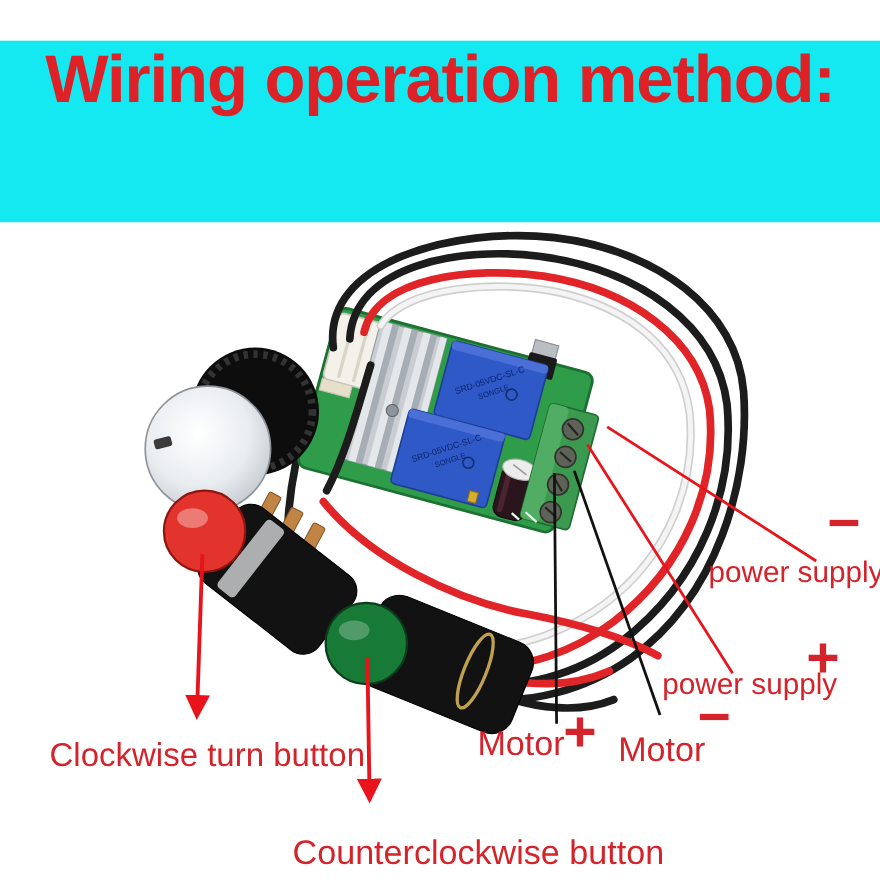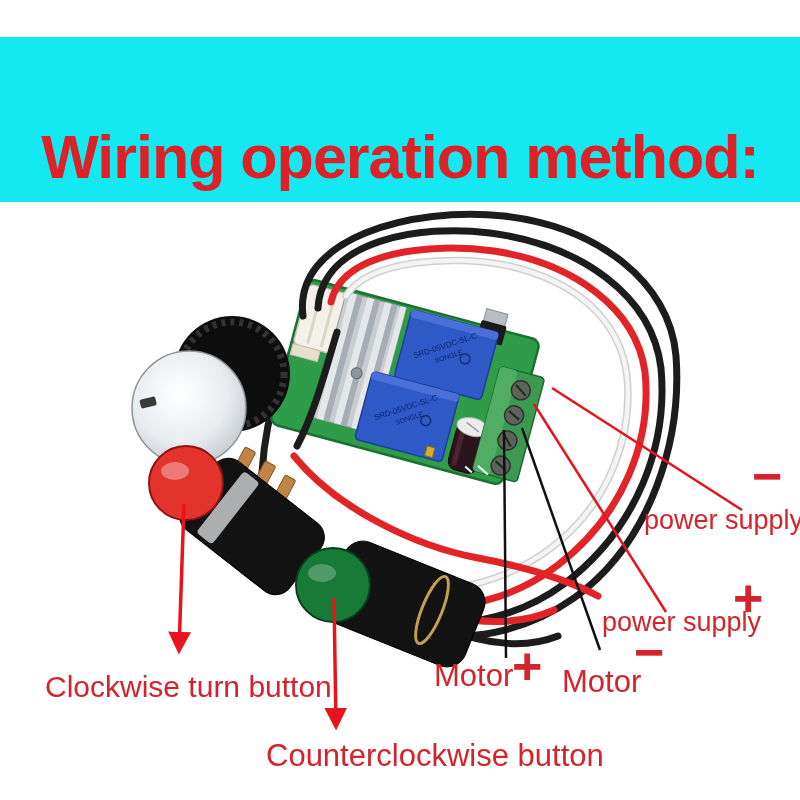--- a/index.html
+++ b/index.html
@@ -4,36 +4,36 @@
 <style>
   html,body{margin:0;padding:0;}
   body{
     width:800px;height:800px;position:relative;overflow:hidden;
     background:#ffffff;
     font-family:"Liberation Sans", sans-serif;
   }
   .banner{
     position:absolute;left:0;top:37px;width:800px;height:165px;
     background:var(--banner_cyan);
-    display:flex;align-items:flex-end;justify-content:center;
+    display:flex;align-items:flex-start;justify-content:center;
   }
   .banner .title{
     margin:0;padding-bottom:10px;
     font-size:61px;font-weight:bold;letter-spacing:-1px;
     color:var(--title_red);
     white-space:nowrap;
   }
   .scene{position:absolute;left:0;top:0;width:800px;height:800px;}
   .label{
     position:absolute;color:var(--label_red);white-space:nowrap;line-height:1.05;
   }
   .lbl-ps{font-size:27px;}
   .lbl-motor{font-size:31px;}
   .lbl-cw{font-size:30px;text-align:right;}
-  .lbl-ccw{font-size:31px;}
+  .lbl-ccw{font-size:31px;margin-top:19px;}
   .sign{
     position:absolute;color:var(--label_red);font-weight:bold;
     font-size:52px;line-height:1;white-space:nowrap;
   }
   
   .pcb{fill:var(--pcb_green);stroke:var(--pcb_dark);stroke-width:2.5;}
   .relay{fill:var(--relay_blue);stroke:var(--relay_dark);stroke-width:1.5;}
   .relay-hi{fill:#4a6fd6;}
   .relay-txt{fill:#0e2470;font-family:"Liberation Sans",sans-serif;}
   .heatsink{fill:var(--heatsink_silver);stroke:#9198a0;stroke-width:1;}

